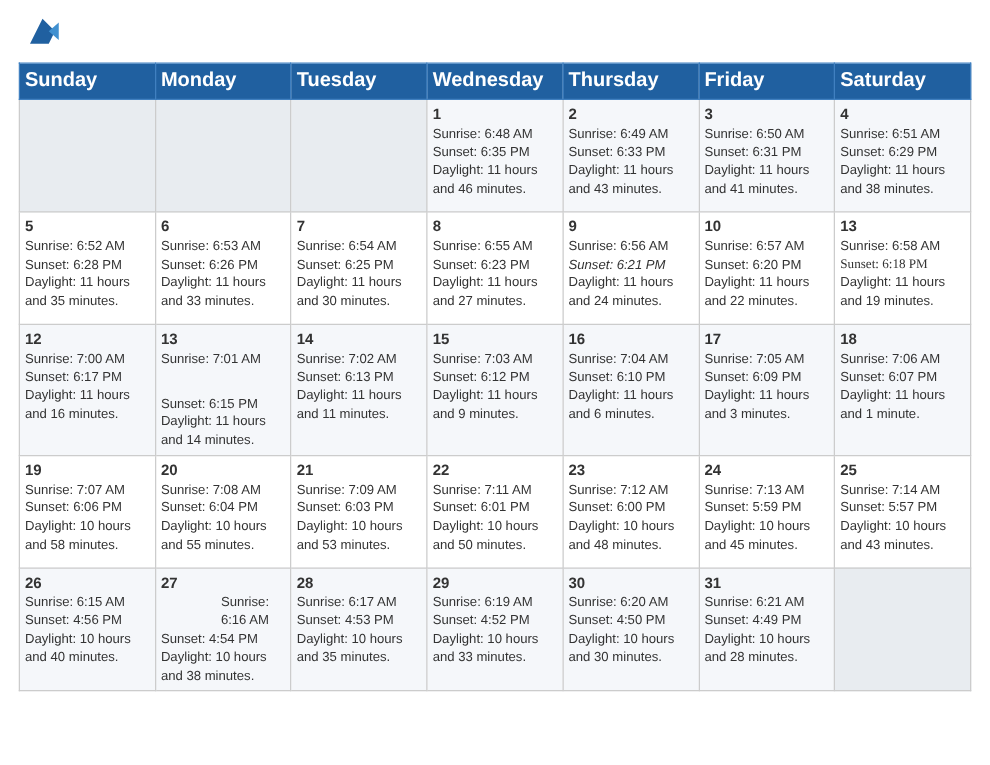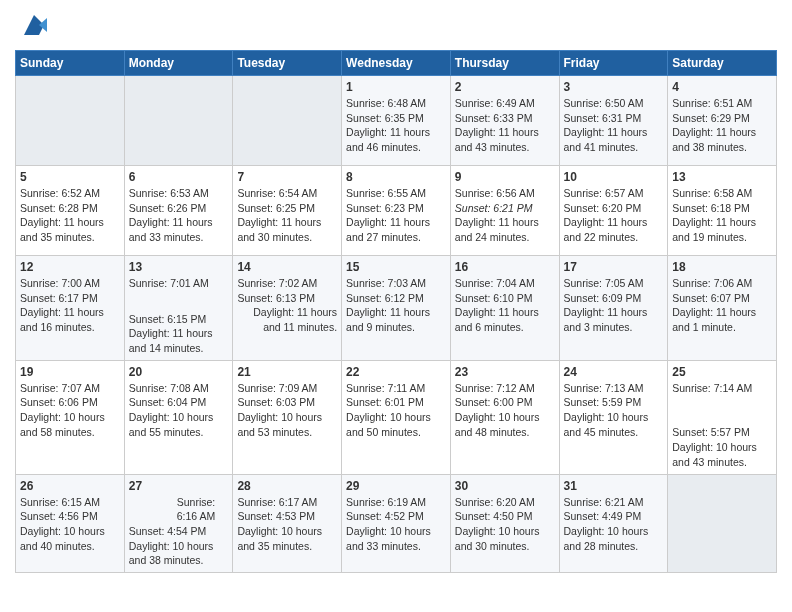--- a/index.html
+++ b/index.html
@@ -36,21 +36,21 @@
       color: #444;
     }
     table {
       width: 100%;
       border-collapse: collapse;
       table-layout: fixed;
     }
     thead tr th {
       background-color: #2060a0;
       color: #fff;
-      font-size: 12px;
+      font-size: 16px;
       font-weight: bold;
       padding: 5px 4px;
       text-align: left;
       border: 1px solid #4080c0;
     }
     tbody tr td {
       border: 1px solid #ccc;
       vertical-align: top;
       padding: 4px 4px;
       font-size: 10.5px;
@@ -171,42 +171,42 @@
           </td>
           <td>
             <span class="day-num">10</span>
             <div style="line-height: 1.4;">Sunrise: 6:57 AM</div>
             <div style="line-height: 1.4;">Sunset: 6:20 PM</div>
             <div style="line-height: 1.4;">Daylight: 11 hours and 22 minutes.</div>
           </td>
           <td>
             <span class="day-num">13</span>
             <div style="line-height: 1.4;">Sunrise: 6:58 AM</div>
-            <div style="line-height: 1.4;">Sunset: 6:18 PM</div>
+            <div style="line-height: 1.4; font-family: Liberation Serif, serif;">Sunset: 6:18 PM</div>
             <div style="line-height: 1.4;">Daylight: 11 hours and 19 minutes.</div>
           </td>
         </tr>
         <tr>
           <td>
             <span class="day-num">12</span>
             <div style="line-height: 1.4;">Sunrise: 7:00 AM</div>
             <div style="line-height: 1.4;">Sunset: 6:17 PM</div>
             <div style="line-height: 1.4;">Daylight: 11 hours and 16 minutes.</div>
           </td>
           <td>
             <span class="day-num">13</span>
             <div style="line-height: 1.4;">Sunrise: 7:01 AM</div>
             <div style="line-height: 1.4; margin-top: 21px;">Sunset: 6:15 PM</div>
             <div style="line-height: 1.4;">Daylight: 11 hours and 14 minutes.</div>
           </td>
           <td>
             <span class="day-num">14</span>
             <div style="line-height: 1.4;">Sunrise: 7:02 AM</div>
             <div style="line-height: 1.4;">Sunset: 6:13 PM</div>
-            <div style="line-height: 1.4; text-align: right;">Daylight: 11 hours and 11 minutes.</div>
+            <div style="line-height: 1.4;">Daylight: 11 hours and 11 minutes.</div>
           </td>
           <td>
             <span class="day-num">15</span>
             <div style="line-height: 1.4;">Sunrise: 7:03 AM</div>
             <div style="line-height: 1.4;">Sunset: 6:12 PM</div>
             <div style="line-height: 1.4;">Daylight: 11 hours and 9 minutes.</div>
           </td>
           <td>
             <span class="day-num">16</span>
             <div style="line-height: 1.4;">Sunrise: 7:04 AM</div>
@@ -259,21 +259,21 @@
           </td>
           <td>
             <span class="day-num">24</span>
             <div style="line-height: 1.4;">Sunrise: 7:13 AM</div>
             <div style="line-height: 1.4;">Sunset: 5:59 PM</div>
             <div style="line-height: 1.4;">Daylight: 10 hours and 45 minutes.</div>
           </td>
           <td>
             <span class="day-num">25</span>
             <div style="line-height: 1.4;">Sunrise: 7:14 AM</div>
-            <div style="line-height: 1.4; margin-top: 30px;">Sunset: 5:57 PM</div>
+            <div style="line-height: 1.4;">Sunset: 5:57 PM</div>
             <div style="line-height: 1.4;">Daylight: 10 hours and 43 minutes.</div>
           </td>
         </tr>
         <tr>
           <td>
             <span class="day-num">26</span>
             <div style="line-height: 1.4;">Sunrise: 6:15 AM</div>
             <div style="line-height: 1.4;">Sunset: 4:56 PM</div>
             <div style="line-height: 1.4;">Daylight: 10 hours and 40 minutes.</div>
           </td>

